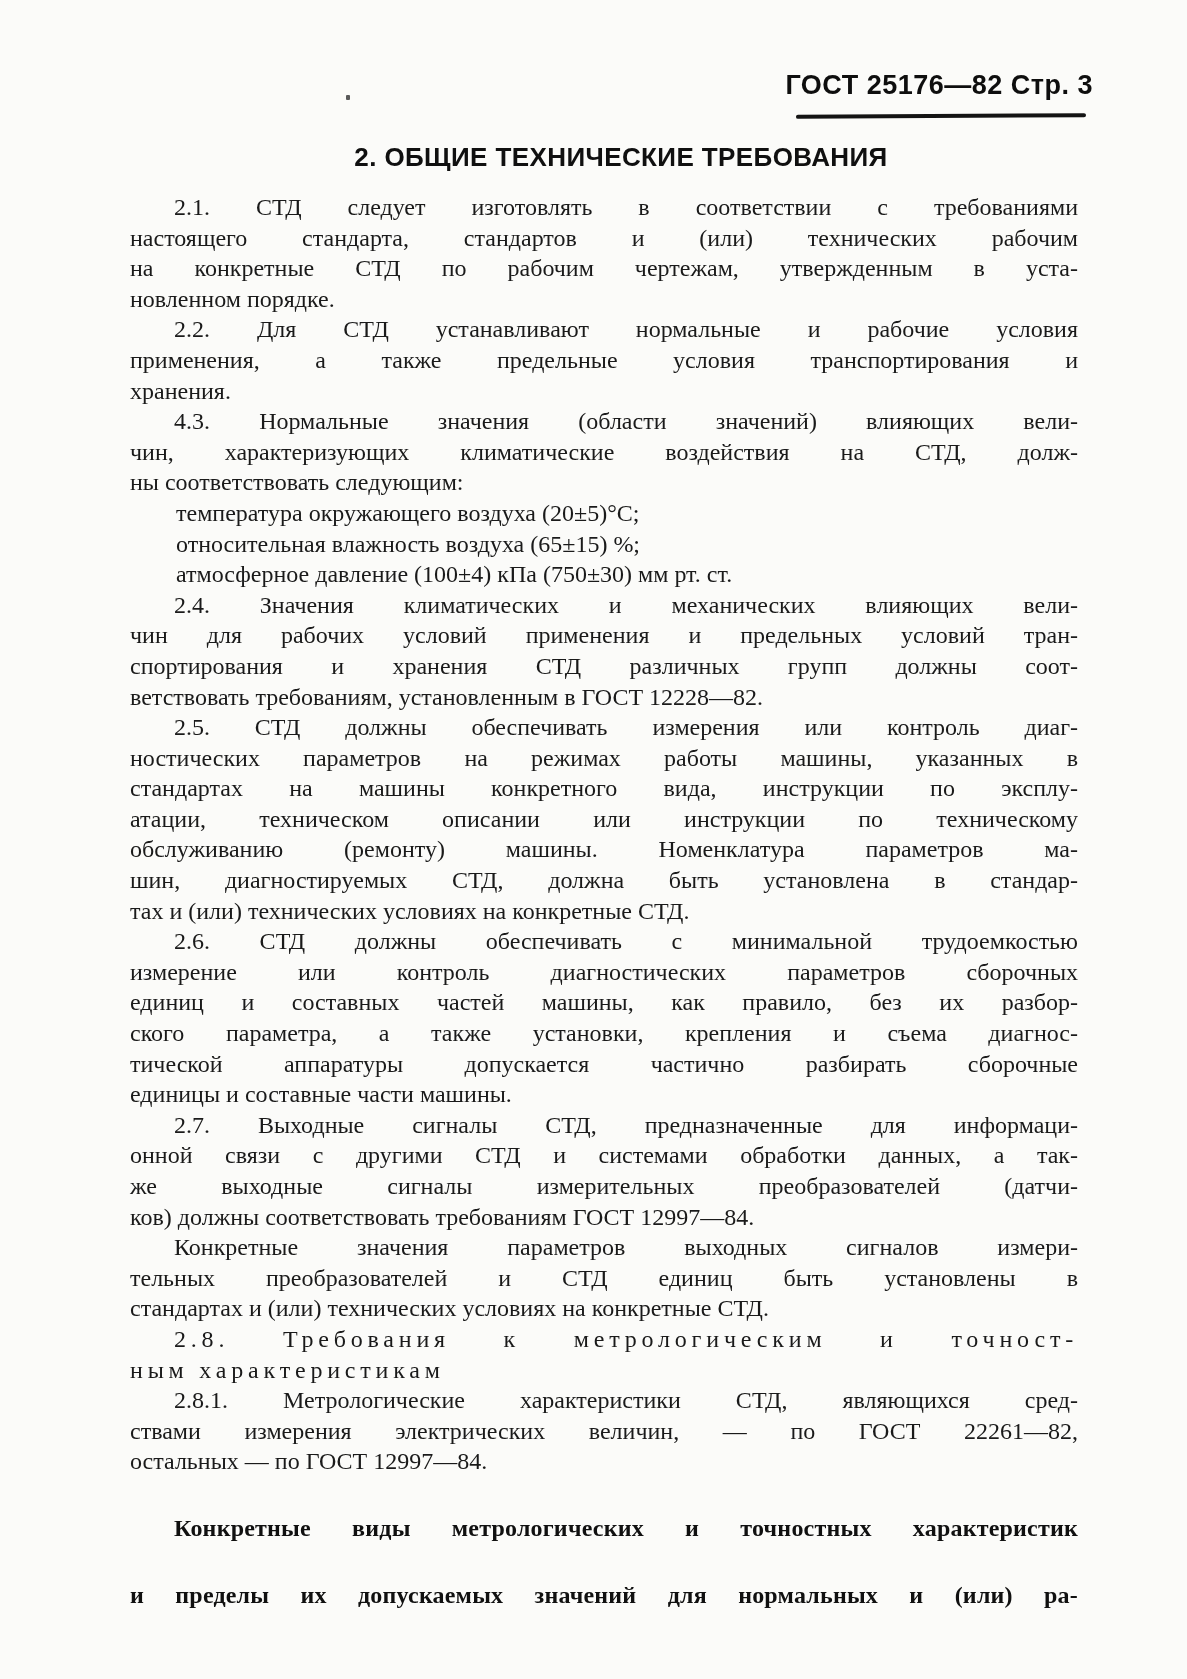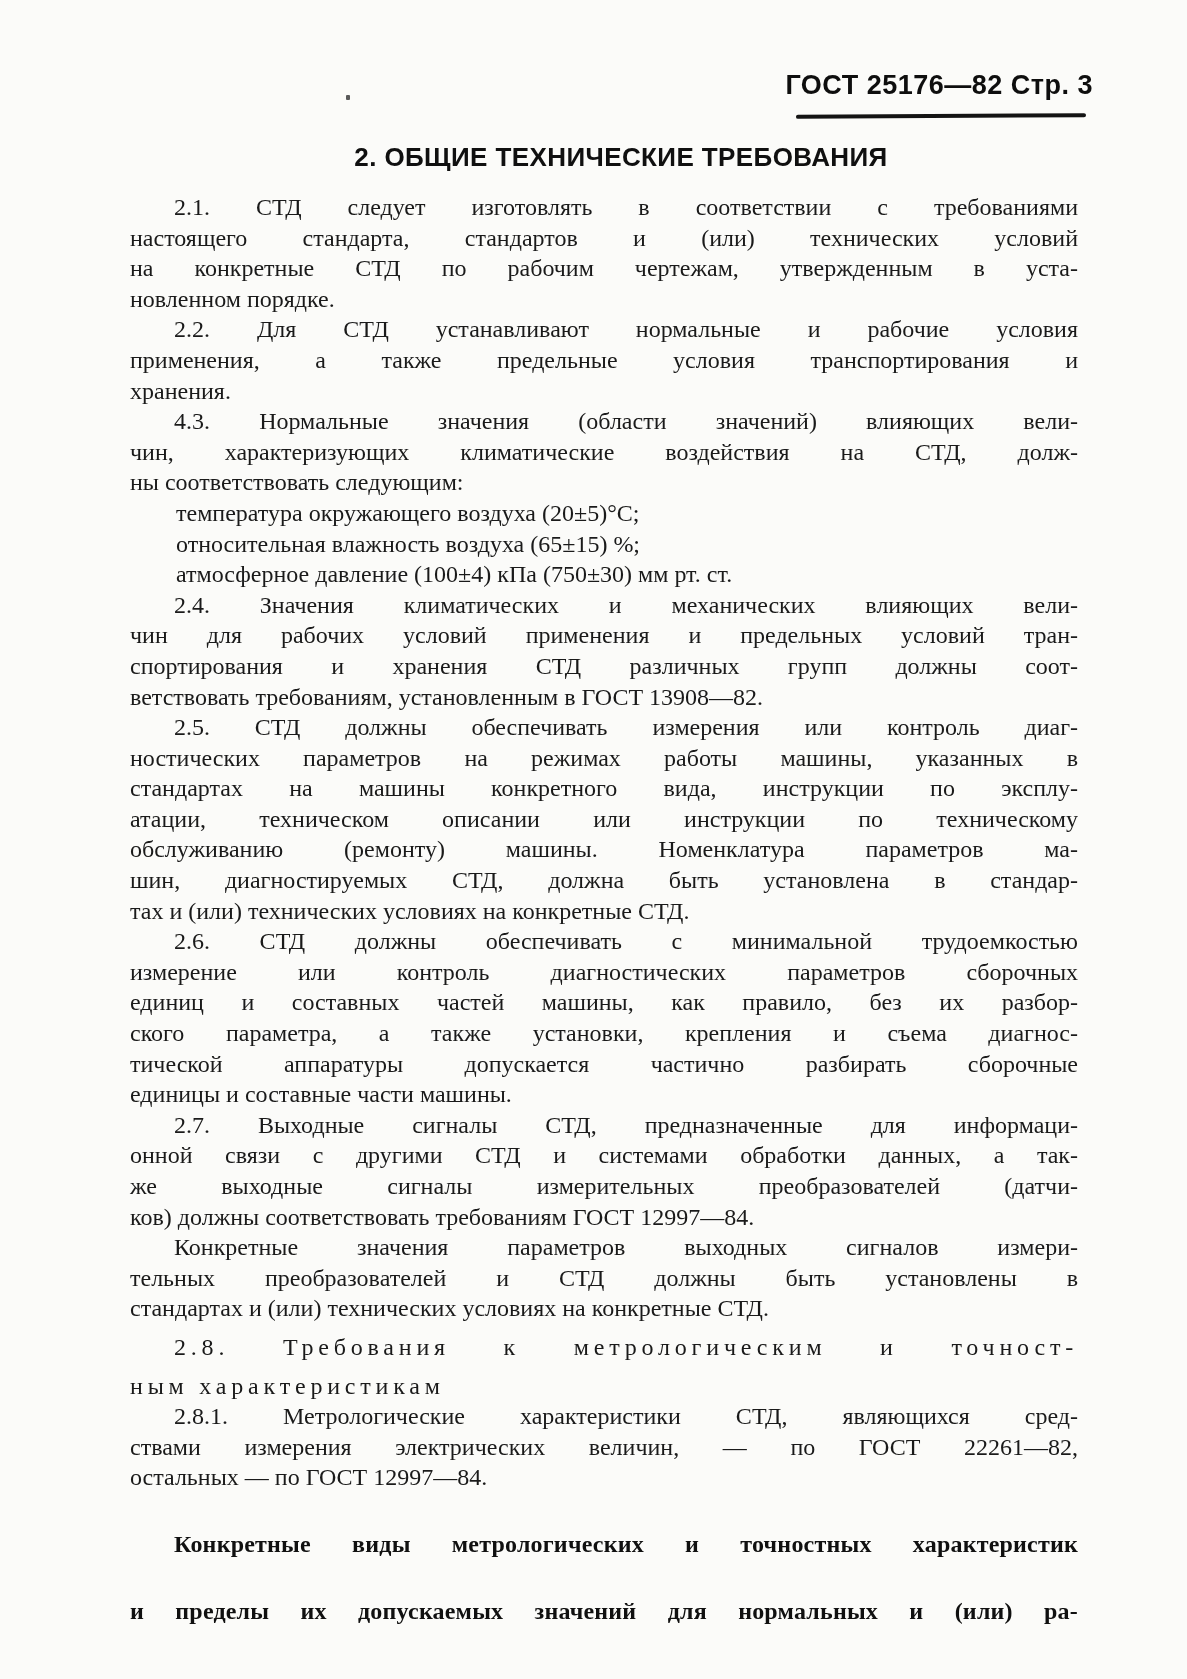--- a/index.html
+++ b/index.html
@@ -60,39 +60,39 @@
     line-height: 30.6px;
   }
   .para { margin: 0; }
   .ln {
     text-align: justify;
     text-align-last: justify;
   }
   .ln.end { text-align-last: left; }
   .ln.ind { text-indent: 44px; }
   .ln.li  { padding-left: 46px; text-align-last: left; box-sizing: border-box; }
-  .ln.sp  { letter-spacing: 0.20em; margin-top: 8px; }
+  .ln.sp  { letter-spacing: 0.20em; }
   .ln.hv  { font-weight: bold; letter-spacing: 0.2px; color: #101010; margin-top: 36px; }
 </style>
 </head>
 <body>
 
 <div class="page">
 
   <div class="hdr">ГОСТ 25176—82 Стр. 3</div>
   <div class="hdr-rule"></div>
   <div class="speck"></div>
 
   <div class="sec-title">2. ОБЩИЕ ТЕХНИЧЕСКИЕ ТРЕБОВАНИЯ</div>
 
   <div class="content">
 
     <div class="para">
       <div class="ln ind">2.1. СТД следует изготовлять в соответствии с требованиями</div>
-      <div class="ln">настоящего стандарта, стандартов и (или) технических условий</div>
+      <div class="ln">настоящего стандарта, стандартов и (или) технических рабочим</div>
       <div class="ln">на конкретные СТД по рабочим чертежам, утвержденным в уста-</div>
       <div class="ln end">новленном порядке.</div>
     </div>
 
     <div class="para">
       <div class="ln ind">2.2. Для СТД устанавливают нормальные и рабочие условия</div>
       <div class="ln">применения, а также предельные условия транспортирования и</div>
       <div class="ln end">хранения.</div>
     </div>
 
@@ -105,21 +105,21 @@
     <div class="para">
       <div class="ln li end">температура окружающего воздуха (20±5)°С;</div>
       <div class="ln li end">относительная влажность воздуха (65±15) %;</div>
       <div class="ln li end">атмосферное давление (100±4) кПа (750±30) мм рт. ст.</div>
     </div>
 
     <div class="para">
       <div class="ln ind">2.4. Значения климатических и механических влияющих вели-</div>
       <div class="ln">чин для рабочих условий применения и предельных условий тран-</div>
       <div class="ln">спортирования и хранения СТД различных групп должны соот-</div>
-      <div class="ln end">ветствовать требованиям, установленным в ГОСТ 13908—82.</div>
+      <div class="ln end">ветствовать требованиям, установленным в ГОСТ 12228—82.</div>
     </div>
 
     <div class="para">
       <div class="ln ind">2.5. СТД должны обеспечивать измерения или контроль диаг-</div>
       <div class="ln">ностических параметров на режимах работы машины, указанных в</div>
       <div class="ln">стандартах на машины конкретного вида, инструкции по эксплу-</div>
       <div class="ln">атации, техническом описании или инструкции по техническому</div>
       <div class="ln">обслуживанию (ремонту) машины. Номенклатура параметров ма-</div>
       <div class="ln">шин, диагностируемых СТД, должна быть установлена в стандар-</div>
       <div class="ln end">тах и (или) технических условиях на конкретные СТД.</div>
@@ -136,21 +136,21 @@
 
     <div class="para">
       <div class="ln ind">2.7. Выходные сигналы СТД, предназначенные для информаци-</div>
       <div class="ln">онной связи с другими СТД и системами обработки данных, а так-</div>
       <div class="ln">же выходные сигналы измерительных преобразователей (датчи-</div>
       <div class="ln end">ков) должны соответствовать требованиям ГОСТ 12997—84.</div>
     </div>
 
     <div class="para">
       <div class="ln ind">Конкретные значения параметров выходных сигналов измери-</div>
-      <div class="ln">тельных преобразователей и СТД должны быть установлены в</div>
+      <div class="ln">тельных преобразователей и СТД единиц быть установлены в</div>
       <div class="ln end">стандартах и (или) технических условиях на конкретные СТД.</div>
     </div>
 
     <div class="para">
       <div class="ln ind sp">2.8. Требования к метрологическим и точност-</div>
       <div class="ln end sp">ным характеристикам</div>
     </div>
 
     <div class="para">
       <div class="ln ind">2.8.1. Метрологические характеристики СТД, являющихся сред-</div>

